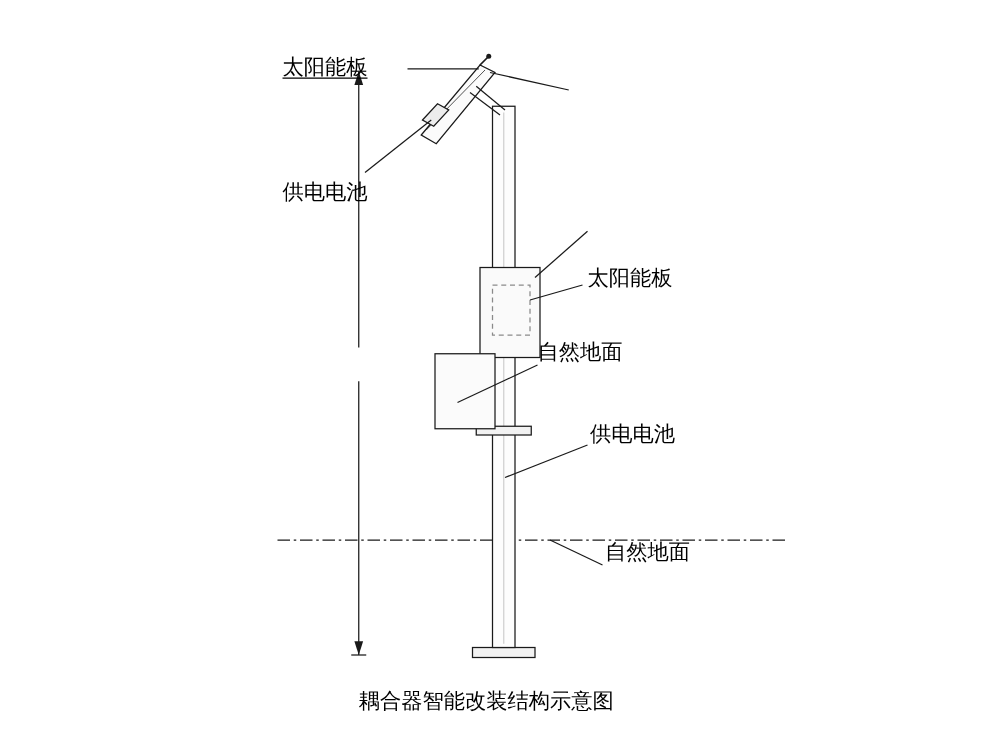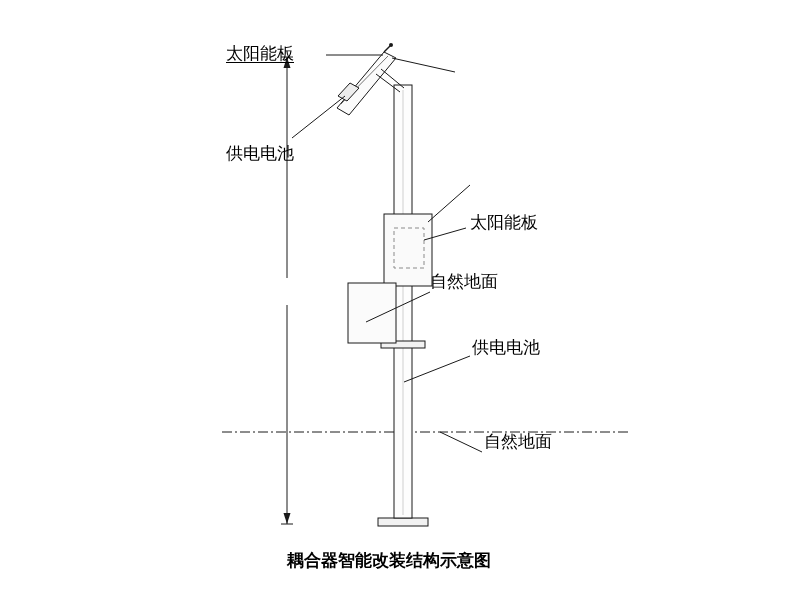--- a/index.html
+++ b/index.html
@@ -142,15 +142,15 @@
 
   <div class="lbl" style="left:470px; top:213px;">太阳能板</div>
 
   <div class="lbl" style="left:430px; top:272px;">自然地面</div>
 
   <div class="lbl" style="left:472px; top:338px;">供电电池</div>
 
   <div class="lbl" style="left:484px; top:432px;">自然地面</div>
 
 
-  <div class="caption" style="left:287px; top:549px;font-weight:bold;">耦合器智能改装结构示意图</div>
+  <div class="caption" style="left:287px; top:549px;">耦合器智能改装结构示意图</div>
 
 </div>
 
 </body></html>

